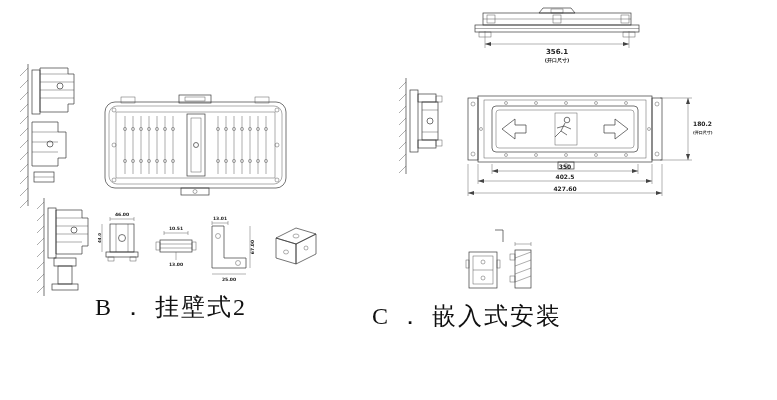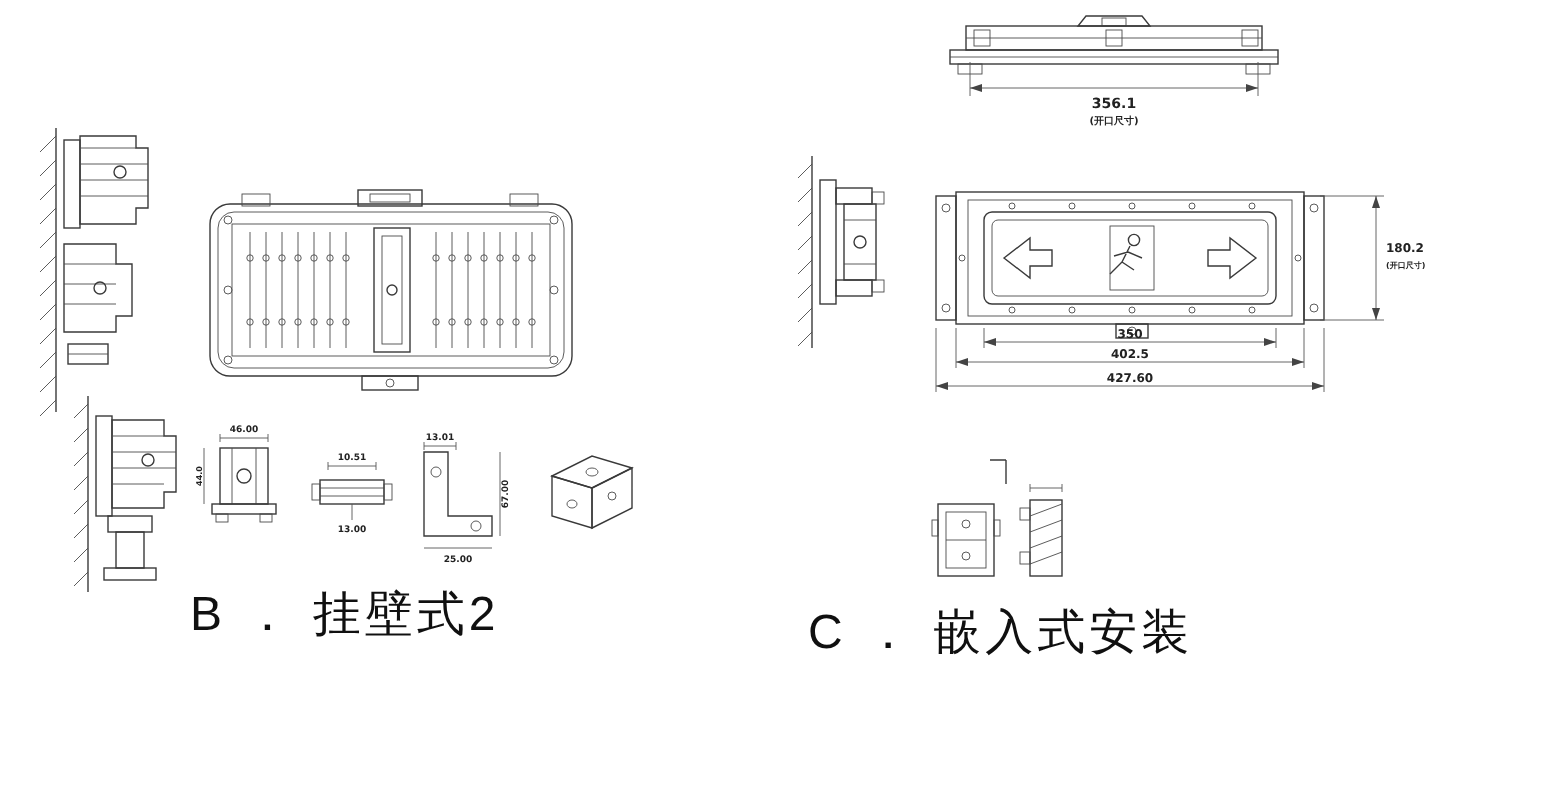--- a/index.html
+++ b/index.html
@@ -5,21 +5,21 @@
   html,body{margin:0;padding:0;background:#fff;}
   .canvas{position:relative;width:777px;height:400px;background:#ffffff;overflow:hidden;
           font-family:"Liberation Sans",sans-serif;}
   .abs{position:absolute;font-weight:bold;}
   svg{display:block;overflow:visible;}
   .ln{stroke:#3a3a3a;stroke-width:0.7;fill:none;stroke-linejoin:miter;stroke-linecap:butt;}
   .thin{stroke:#4a4a4a;stroke-width:0.45;fill:none;}
   .dim{stroke:#555;stroke-width:0.45;fill:none;}
   .arr{fill:#444;stroke:none;}
   text.t{font-family:"DejaVu Sans",sans-serif;fill:#222;stroke:none;}
-  .section-label{font-family:Liberation Sans, sans-serif;font-weight:500;color:#101010;
+  .section-label{font-family:Liberation Serif, serif;font-weight:500;color:#101010;
                  font-size:24px;letter-spacing:2px;white-space:nowrap;}
 </style>
 </head>
 <body>
 
 <div class="canvas">
 
   <div class="abs" style="left:12px;top:60px;">
     <svg width="85" height="150" viewBox="0 0 85 150">
       <g>
@@ -282,15 +282,15 @@
       <g>
         <path class="dim" d="M50 16 H66 M50 14 V18 M66 14 V18"></path>
         <rect class="ln" x="50" y="22" width="16" height="38"></rect>
         <path class="thin" d="M50 30 L66 24 M50 38 L66 32 M50 46 L66 40 M50 54 L66 48"></path>
         <rect class="thin" x="45" y="26" width="5" height="6"></rect>
         <rect class="thin" x="45" y="48" width="5" height="6"></rect>
       </g>
     </svg>
   </div>
 
-  <div class="abs section-label" style="left:372px;top:300px;margin-left:32px;">C ． 嵌入式安装</div>
+  <div class="abs section-label" style="left:372px;top:300px;">C ． 嵌入式安装</div>
 
 </div>
 
 </body></html>

